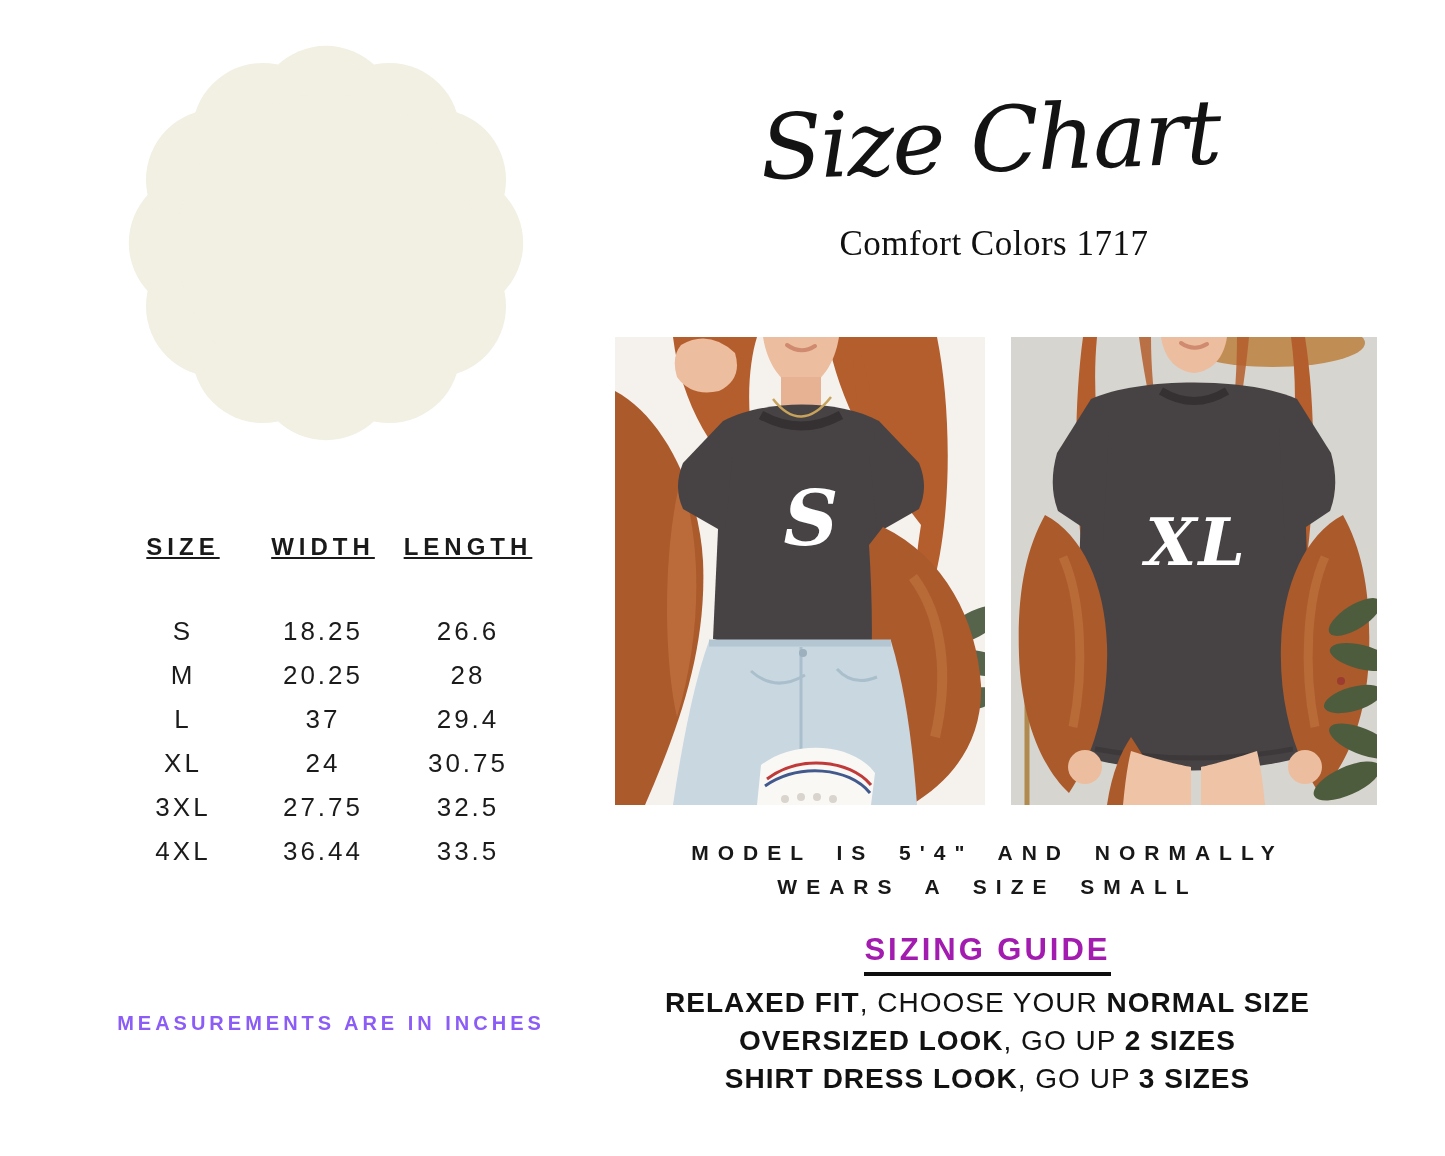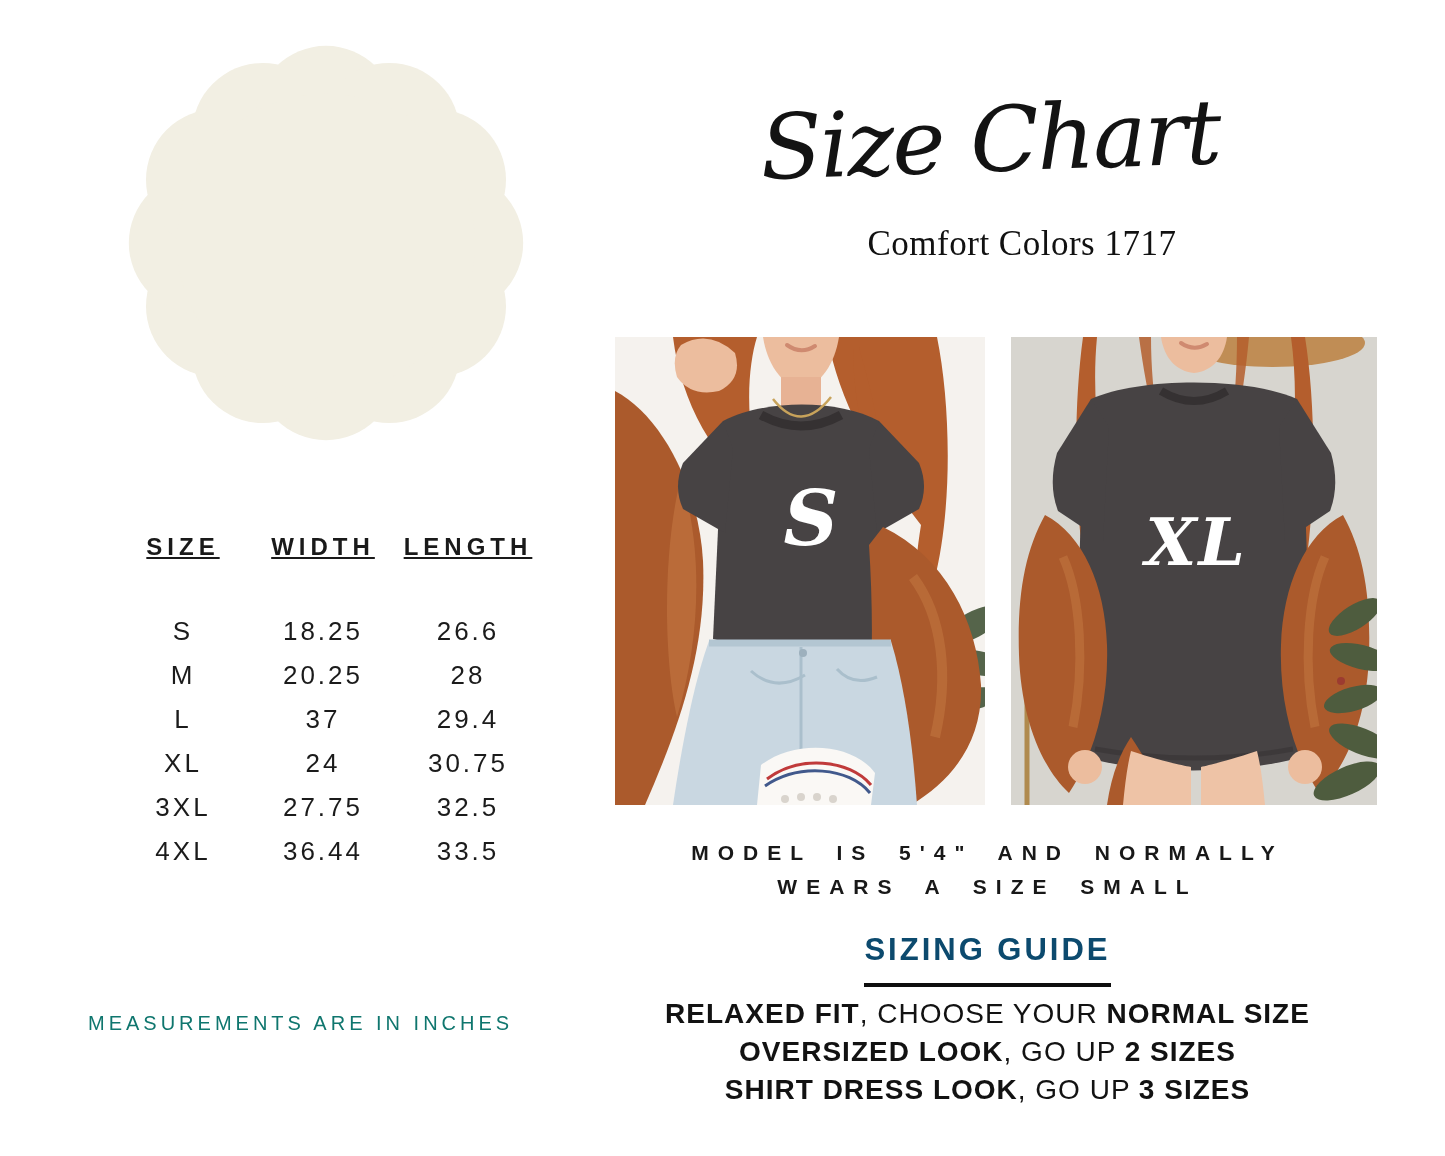--- a/index.html
+++ b/index.html
@@ -12,57 +12,57 @@
   
   .scallop { position:absolute; left:122px; top:44px; width:408px; height:398px; }
   
   .title-script {
     position:absolute; left:700px; top:52px; width:580px; height:175px;
     font-family:"DejaVu Serif", serif; font-style:italic; font-weight:400;
     font-size:90px; text-align:center; line-height:175px; color:#131313;
     transform:rotate(-2deg); letter-spacing:-2px; white-space:nowrap;
   }
   .subtitle {
-    position:absolute; left:732px; top:224px; width:580px; text-align:center;
+    position:absolute; left:704px; top:224px; width:580px; text-align:center;
     font-family:"Liberation Serif", serif; font-size:35px; font-weight:400;
     color:#111; letter-spacing:0.5px;
   }
   
   .size-table { position:absolute; left:118px; top:533px; width:420px; }
   .thead, .tr { display:grid; grid-template-columns:130px 150px 140px; }
   .th {
     text-align:center; font-weight:700; font-size:24px; letter-spacing:5px;
     color:#1a1a1a; padding-bottom:6px;text-decoration:underline;
   }
   .tbody { margin-top:42px; }
   .tr { height:44px; align-items:center; }
   .td {
     text-align:center; font-size:26px; font-weight:400; letter-spacing:3px;
     color:#1b1b1b;
   }
   .footnote {
-    position:absolute; left:88px; top:1012px; width:486px; 
-    font-size:20px; font-weight:400; letter-spacing:4px; color:#0f766e;
+    position:absolute; left:88px; top:1012px; width:486px; text-align:center;
+    font-size:20px; font-weight:700; letter-spacing:4px; color:#8b5cf6;
   }
   
   .photo { position:absolute; top:337px; height:468px; overflow:hidden; }
   .photo-left  { left:615px;  width:370px; }
   .photo-right { left:1011px; width:366px; }
   .photo svg { display:block; width:100%; height:100%; }
   
   .caption {
     position:absolute; left:620px; top:836px; width:735px; text-align:center;
     font-size:21px; font-weight:700; letter-spacing:9px; word-spacing:10px;
     line-height:34px; color:#181818;
   }
   
   .guide { position:absolute; left:620px; top:932px; width:735px; text-align:center; }
   .guide-title {
     display:inline-block; font-size:31px; font-weight:700; letter-spacing:3px;
-    color:#0c4a6e; border-bottom:4px solid #0e0e0e; padding-bottom:15px;
+    color:#a21caf; border-bottom:4px solid #0e0e0e; padding-bottom:4px;
   }
   .guide-lines { margin-top:8px; font-size:28px; line-height:38px; color:#121212; }
   .seg-b { font-weight:700; letter-spacing:1px; }
   .seg-r { font-weight:400; letter-spacing:1px; }
 </style>
 </head>
 <body>
 
 <div class="canvas">
 

